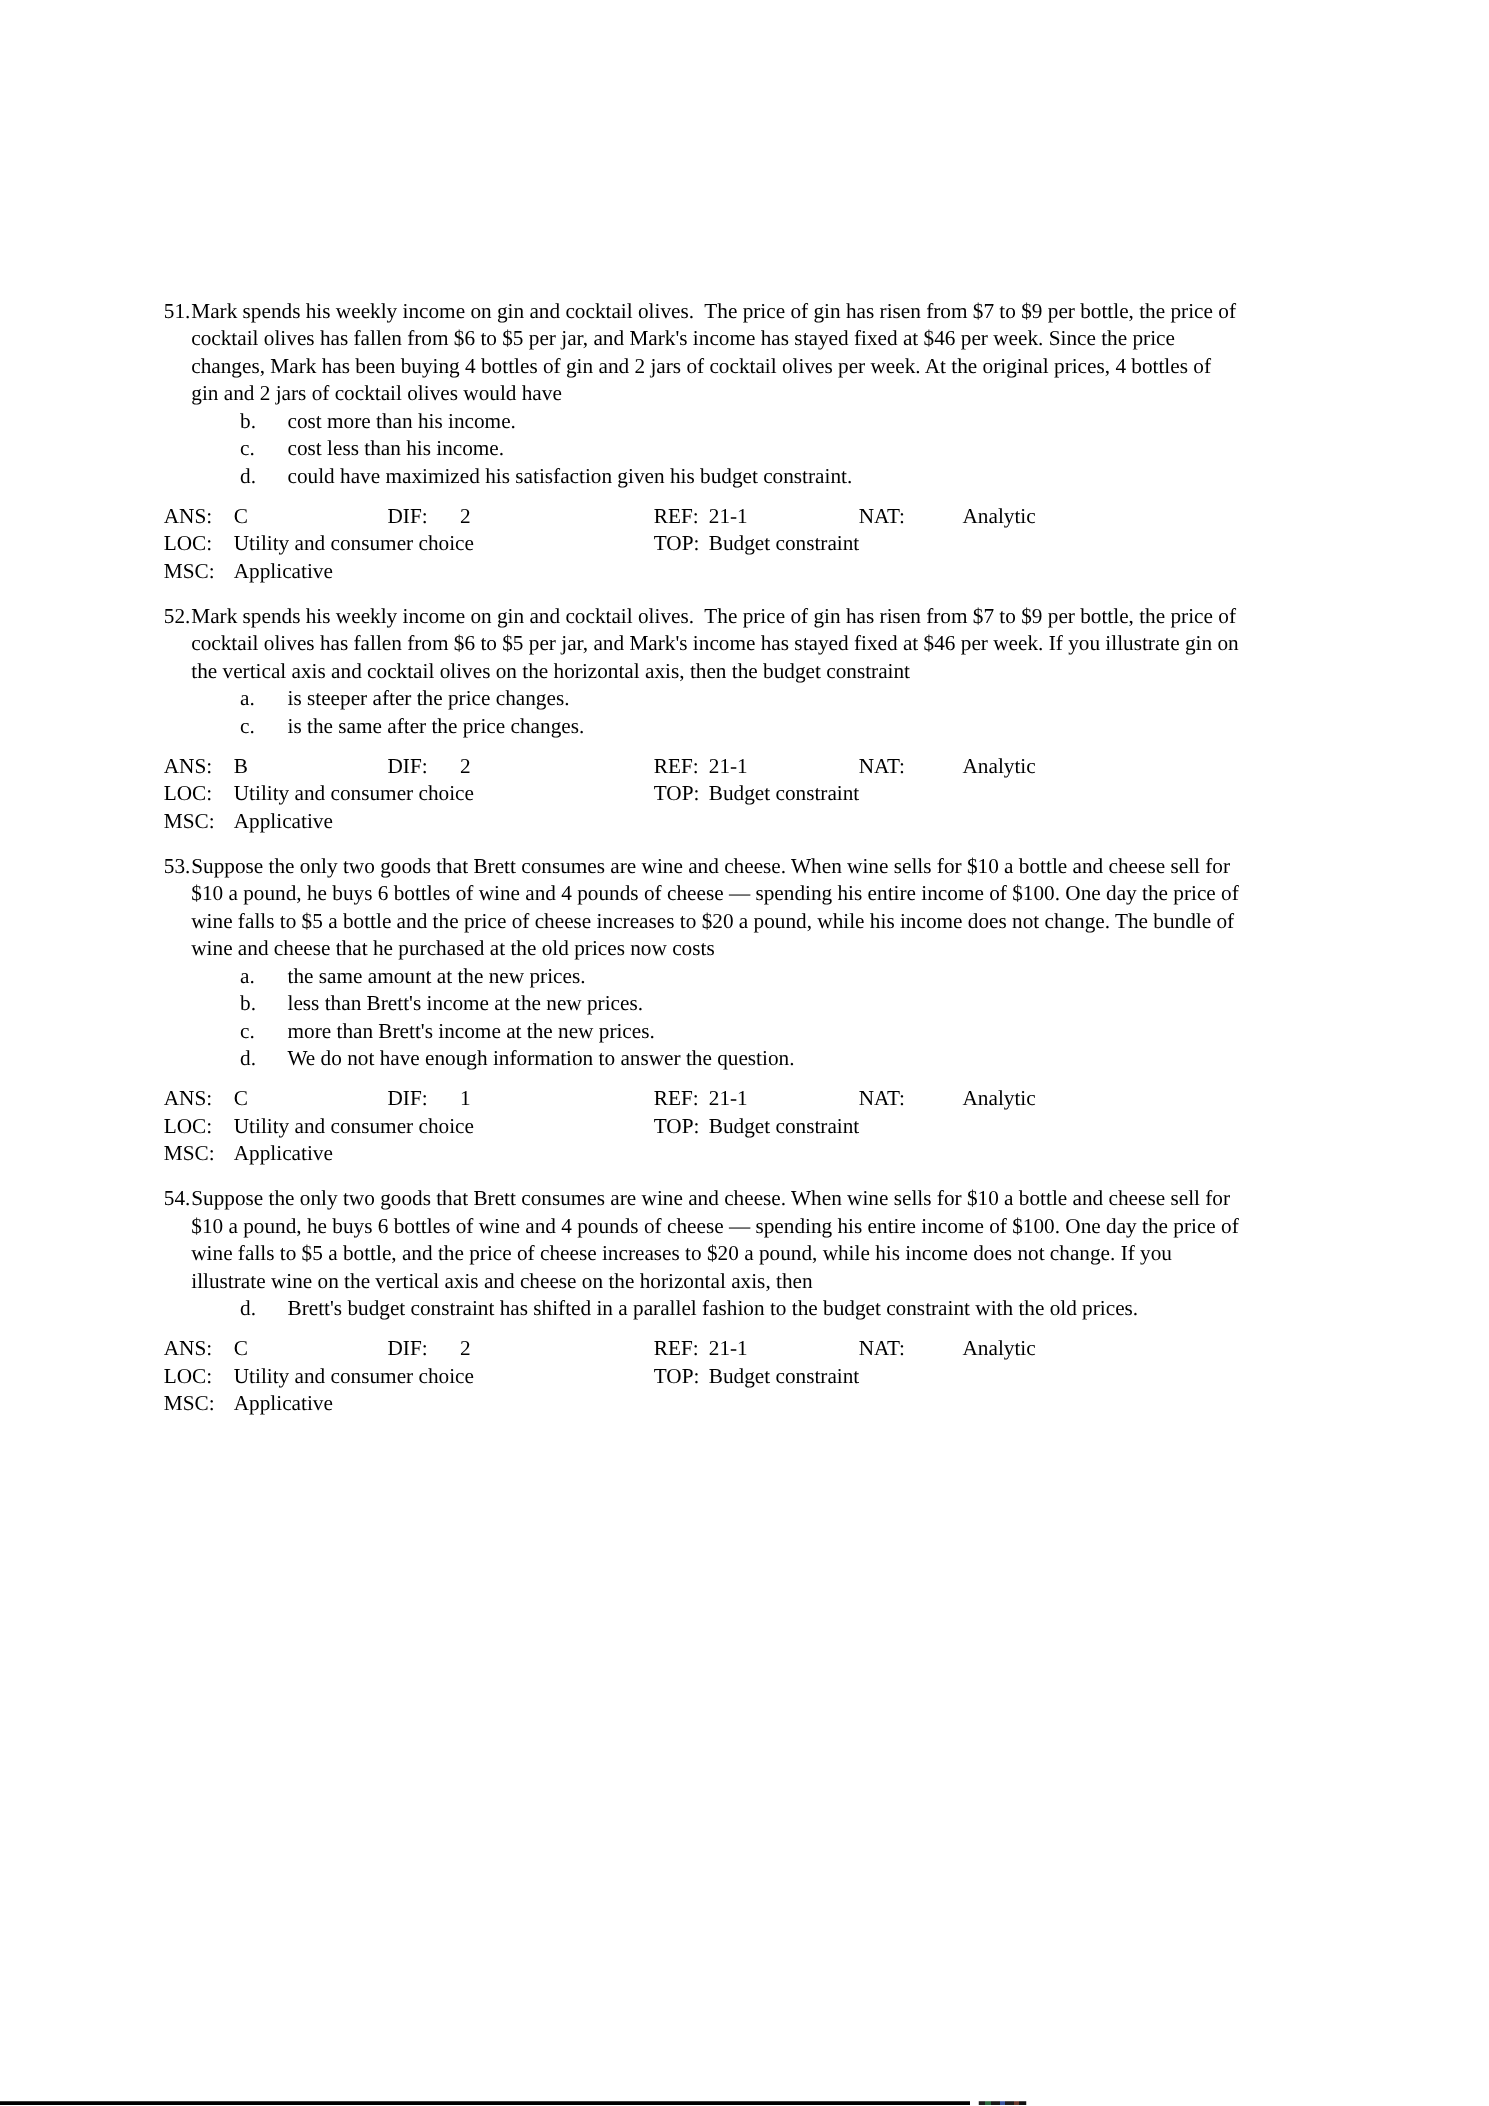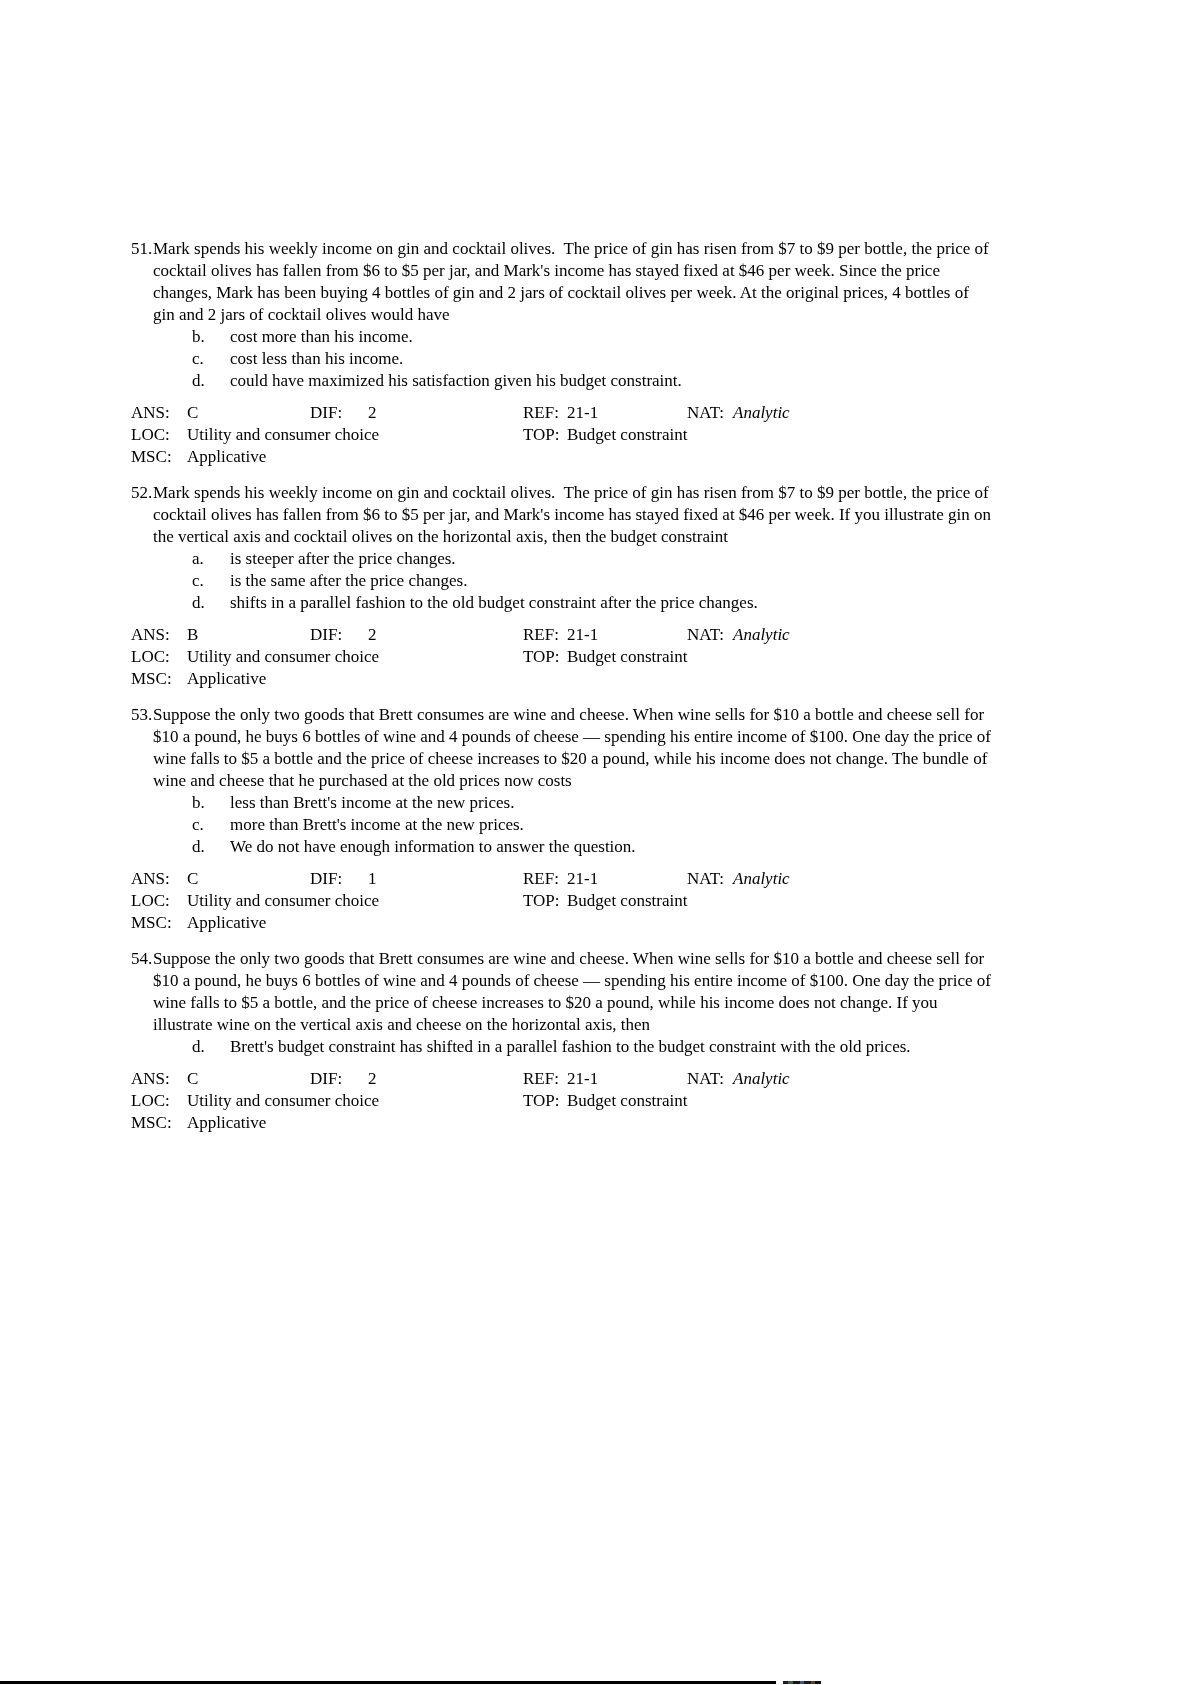--- a/index.html
+++ b/index.html
@@ -49,21 +49,21 @@
     line-height: 22px;
   }
   .meta-row span { position: absolute; top: 0; white-space: nowrap; }
   .c1l { left: 131px; }
   .c1v { left: 187px; }
   .c2l { left: 310px; }
   .c2v { left: 368px; }
   .c3l { left: 523px; }
   .c3v { left: 567px; }
   .c4l { left: 687px; }
-  .c4v { left: 733px; font-style: italic; }
+  .c4v { left: 770px; }
   .page-bottom-bar {
     position: absolute;
     left: 0;
     top: 1681px;
     width: 776px;
     height: 3px;
     background: #000000;
   }
   .page-bottom-chip {
     position: absolute;
@@ -121,21 +121,20 @@
   </div>
 
   <div class="question">
     <div class="q-head">
       <span class="q-num">52.</span>
       <div class="q-text">Mark spends his weekly income on gin and cocktail olives.  The price of gin has risen from $7 to $9 per bottle, the price of cocktail olives has fallen from $6 to $5 per jar, and Mark's income has stayed fixed at $46 per week. If you illustrate gin on the vertical axis and cocktail olives on the horizontal axis, then the budget constraint</div>
     </div>
     <div class="options">
       <div class="option"><span class="opt-letter">a.</span><span class="opt-text">is steeper after the price changes.</span></div>
       <div class="option"><span class="opt-letter">c.</span><span class="opt-text">is the same after the price changes.</span></div>
-      <div class="option"><span class="opt-letter">d.</span><span class="opt-text">shifts in a parallel fashion to the old budget constraint after the price changes.</span></div>
     </div>
     <div class="meta">
       <div class="meta-row">
         <span class="c1l">ANS:</span>
         <span class="c1v">B</span>
         <span class="c2l">DIF:</span>
         <span class="c2v">2</span>
         <span class="c3l">REF:</span>
         <span class="c3v">21-1</span>
         <span class="c4l">NAT:</span>
@@ -153,20 +152,21 @@
       </div>
     </div>
   </div>
 
   <div class="question">
     <div class="q-head">
       <span class="q-num">53.</span>
       <div class="q-text">Suppose the only two goods that Brett consumes are wine and cheese. When wine sells for $10 a bottle and cheese sell for $10 a pound, he buys 6 bottles of wine and 4 pounds of cheese — spending his entire income of $100. One day the price of wine falls to $5 a bottle and the price of cheese increases to $20 a pound, while his income does not change. The bundle of wine and cheese that he purchased at the old prices now costs</div>
     </div>
     <div class="options">
+      <div class="option"><span class="opt-letter">a.</span><span class="opt-text">the same amount at the new prices.</span></div>
       <div class="option"><span class="opt-letter">b.</span><span class="opt-text">less than Brett's income at the new prices.</span></div>
       <div class="option"><span class="opt-letter">c.</span><span class="opt-text">more than Brett's income at the new prices.</span></div>
       <div class="option"><span class="opt-letter">d.</span><span class="opt-text">We do not have enough information to answer the question.</span></div>
     </div>
     <div class="meta">
       <div class="meta-row">
         <span class="c1l">ANS:</span>
         <span class="c1v">C</span>
         <span class="c2l">DIF:</span>
         <span class="c2v">1</span>

